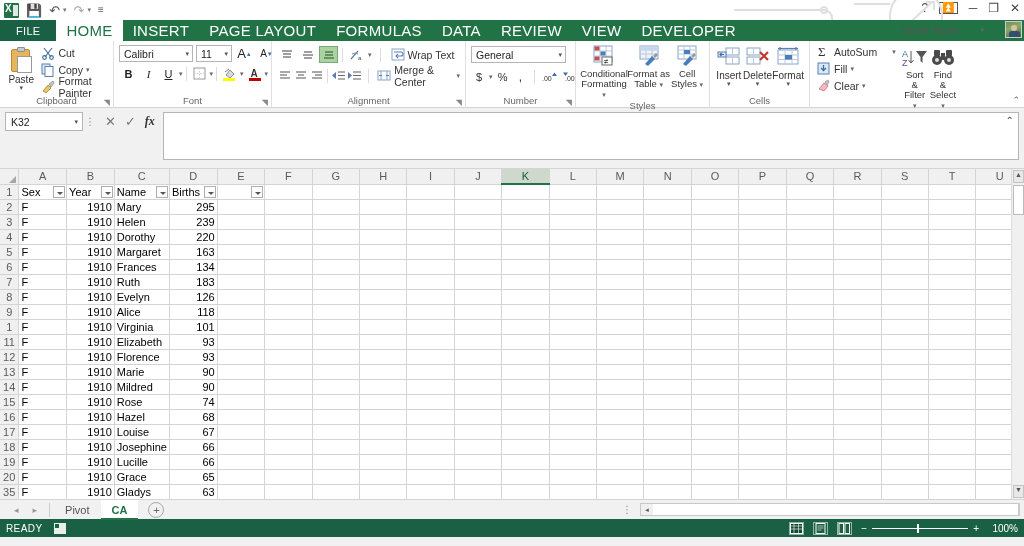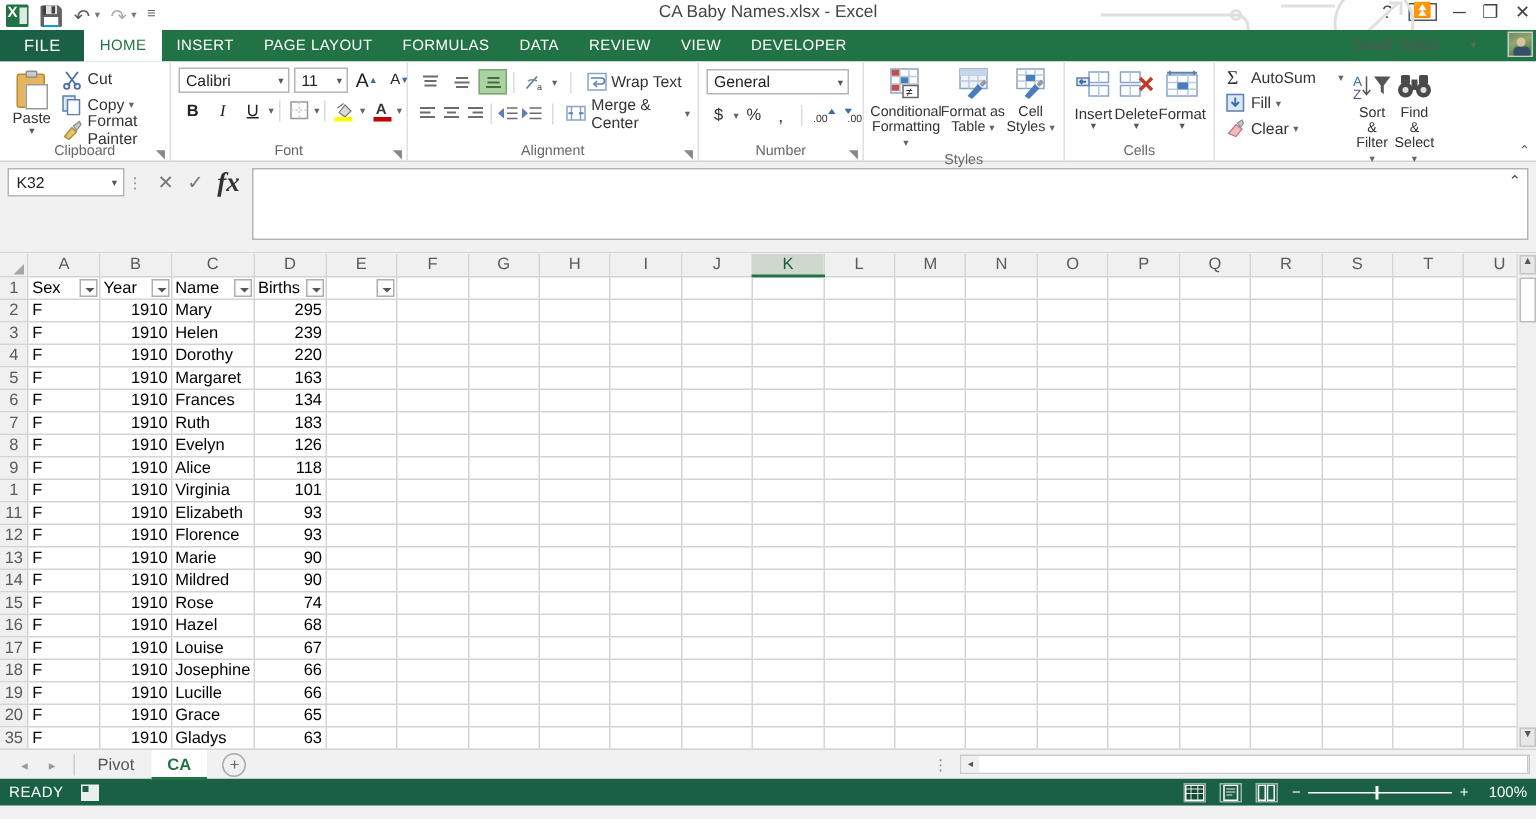--- a/index.html
+++ b/index.html
@@ -22,21 +22,21 @@
   .qat-save { color:#7a5ba8; font-size:13px; }
   .qat-caret { font-size:7px; color:#777; margin-left:-4px; }
   .title-text { position:absolute; left:0; right:0; top:2px; text-align:center; font-size:11.5px; color:#444; }
   .wincontrols { position:absolute; right:4px; top:1px; display:flex; gap:11px; align-items:center; color:#444; font-size:12px; }
   .wc { cursor:default; }
   .ribbon-deco { position:absolute; right:30px; top:0; width:260px; height:44px; overflow:hidden; pointer-events:none; }
   .ribbon-deco svg { position:absolute; right:-10px; top:-8px; }
 
   
   .tabstrip { position:relative; height:21px; background:#217346; display:flex; align-items:stretch; }
-  .tab { padding:0 10px; display:flex; align-items:center; font-size:10px; color:#fff; letter-spacing:.3px; }
+  .tab { padding:0 10px; display:flex; align-items:center; font-size:15px; color:#fff; letter-spacing:.3px; }
   .tab.file { background:#1a6045; font-size:11px; padding:0 16px; }
   .tab.active { background:#fff; color:#217346; }
   .user-area { position:absolute; right:2px; top:1px; display:flex; align-items:center; gap:21px; }
   .user-name { font-size:10.5px; color:#555; }
   .user-caret { font-size:7px; color:#666; }
   .avatar { width:17px; height:17px; background:linear-gradient(160deg,#6f8f5a 0%, #8fa86d 40%, #4a6b3c 100%); border:1px solid #ccc; position:relative; overflow:hidden;}
   .avatar:after{content:"";position:absolute;left:5px;top:3px;width:6px;height:6px;border-radius:50%;background:#d9c3a0;}
   .avatar:before{content:"";position:absolute;left:3px;top:9px;width:11px;height:8px;border-radius:3px;background:#33506b;}
 
   
@@ -80,21 +80,21 @@
   .edit-sm { display:flex; align-items:center; gap:3px; font-size:10.5px; color:#333; height:15px; }
 
   .ribbon-collapse { position:absolute; right:4px; bottom:2px; font-size:9px; color:#666; }
 
   
   .fbarwrap { height:61px; background:#f1f1f1; display:flex; align-items:flex-start; padding:4px 5px 0 5px; border-bottom:1px solid #d4d4d4; }
   .namebox { width:78px; height:19px; background:#fff; border:1px solid #b5b5b5; display:flex; align-items:center; padding-left:5px; font-size:10.5px; color:#222; position:relative; }
   .namebox .cb-caret { position:absolute; right:4px; font-size:7px; color:#555; }
   .grip { width:14px; height:19px; display:flex; align-items:center; justify-content:center; color:#888; font-size:10px; letter-spacing:0; }
   .fbtns { display:flex; align-items:center; gap:9px; padding:0 8px; height:19px; color:#777; font-size:13px; }
-  .fx { font-style:italic; font-family:"Liberation Serif",serif; font-weight:bold; font-size:18px; color:#333; }
+  .fx { font-style:italic; font-family:"Liberation Serif",serif; font-weight:bold; font-size:12px; color:#333; }
   .fbar-input { flex:1; height:48px; background:#fff; border:1px solid #b5b5b5; position:relative; }
   .fbar-expand { position:absolute; right:4px; top:2px; font-size:10px; color:#444; }
 
   
   .gridwrap { position:relative; height:330px; background:#fff; overflow:hidden; }
   table.sheet { border-collapse:collapse; table-layout:fixed; }
   table.sheet td, table.sheet th { border-right:1px solid #d4d4d4; border-bottom:1px solid #d4d4d4; font-weight:normal; font-size:11px; height:15px; padding:0 2px; overflow:hidden; white-space:nowrap; }
   th.colhdr { background:#f0f0f0; color:#5a5a5a; text-align:center; height:15px; font-size:10.5px; border-bottom:1px solid #b9b9b9; }
   th.colhdr.sel { background:#cfd8cc; color:#21573c; border-bottom:2px solid #217346; }
   td.rowhdr { background:#f0f0f0; color:#5a5a5a; text-align:center; width:19px; font-size:10.5px; border-right:1px solid #b9b9b9; }
@@ -142,21 +142,20 @@
   <div class="titlebar">
     <div class="qat">
       <span class="xl-logo"></span>
       <span class="qat-ico qat-save">💾</span>
       <span class="qat-ico">↶</span>
         <span class="qat-caret">▾</span>
       <span class="qat-ico" style="color:#aaa">↷</span>
         <span class="qat-caret">▾</span>
       <span class="qat-ico" style="font-size:10px">≡</span>
     </div>
-    <div class="title-text">CA Baby Names.xlsx - Excel</div>
     <div class="wincontrols">
       <span class="wc">?</span>
       <span class="wc" style="font-size:10px;border:1px solid #555;padding:0 2px;line-height:10px;">⏫</span>
       <span class="wc">─</span>
       <span class="wc">❐</span>
       <span class="wc">✕</span>
     </div>
     <div class="ribbon-deco">
       <svg width="300" height="52" viewBox="0 0 300 52">
         <g fill="none" stroke="#dfdfdf" stroke-width="2">

